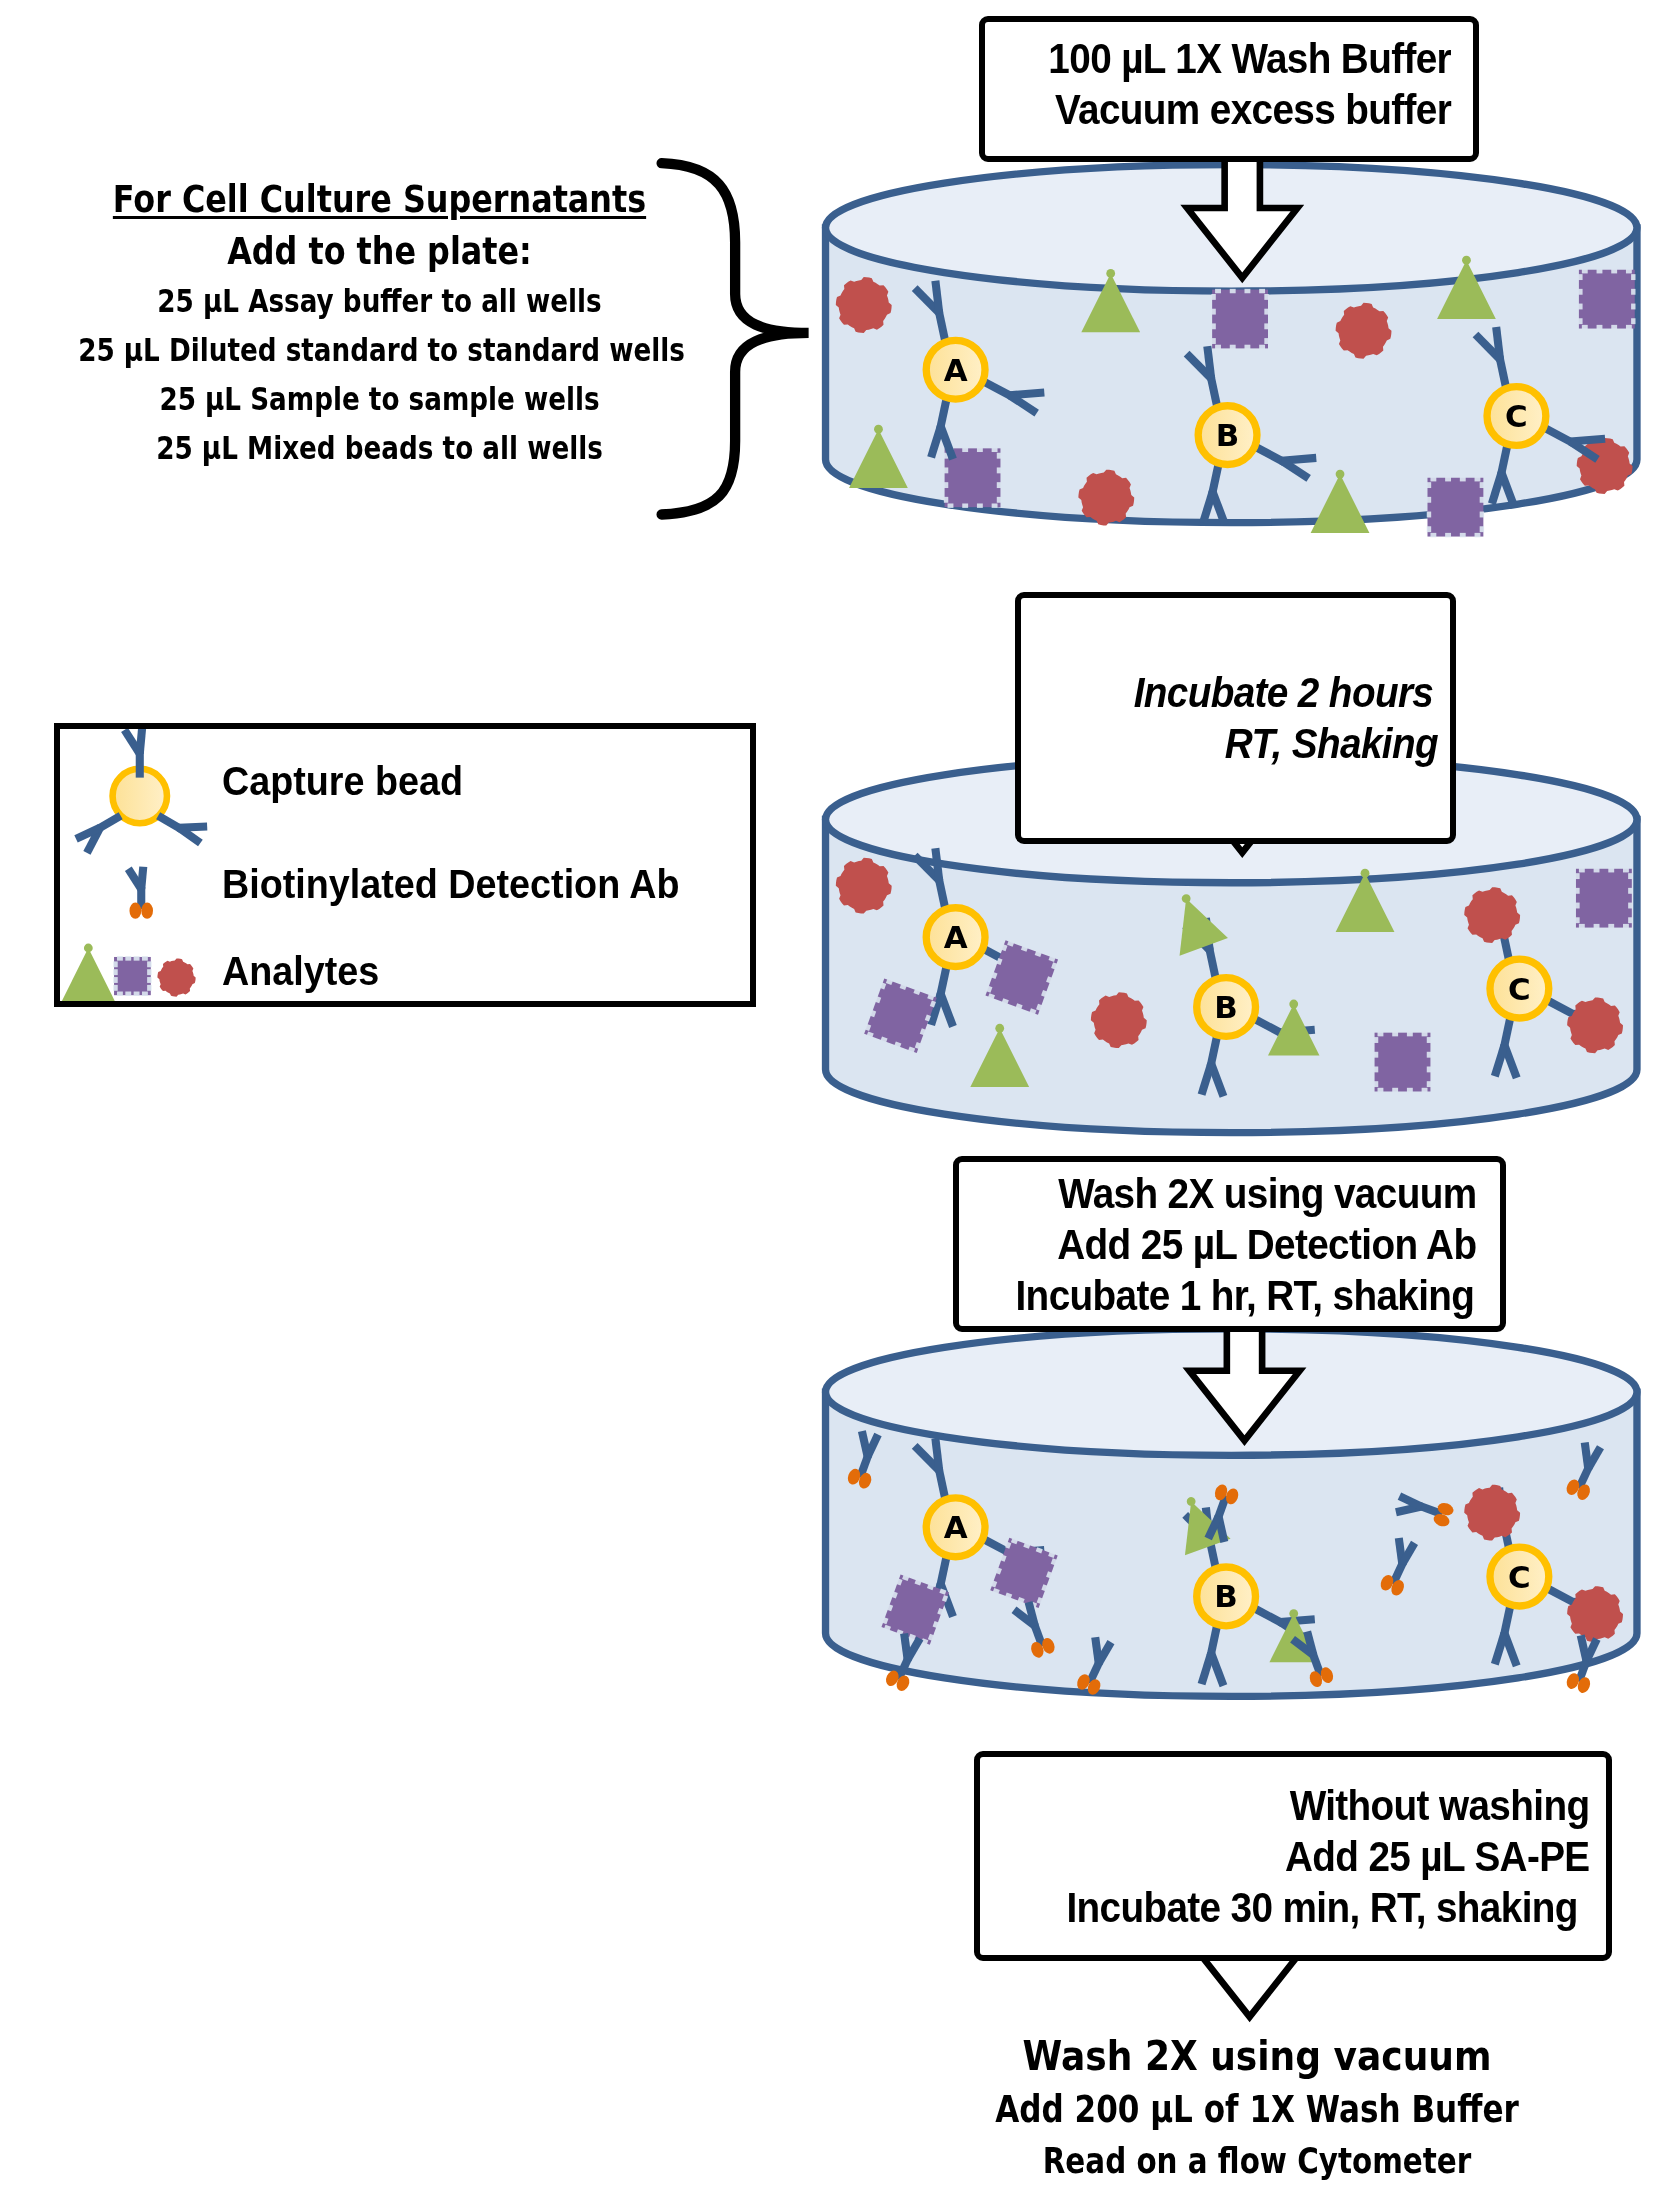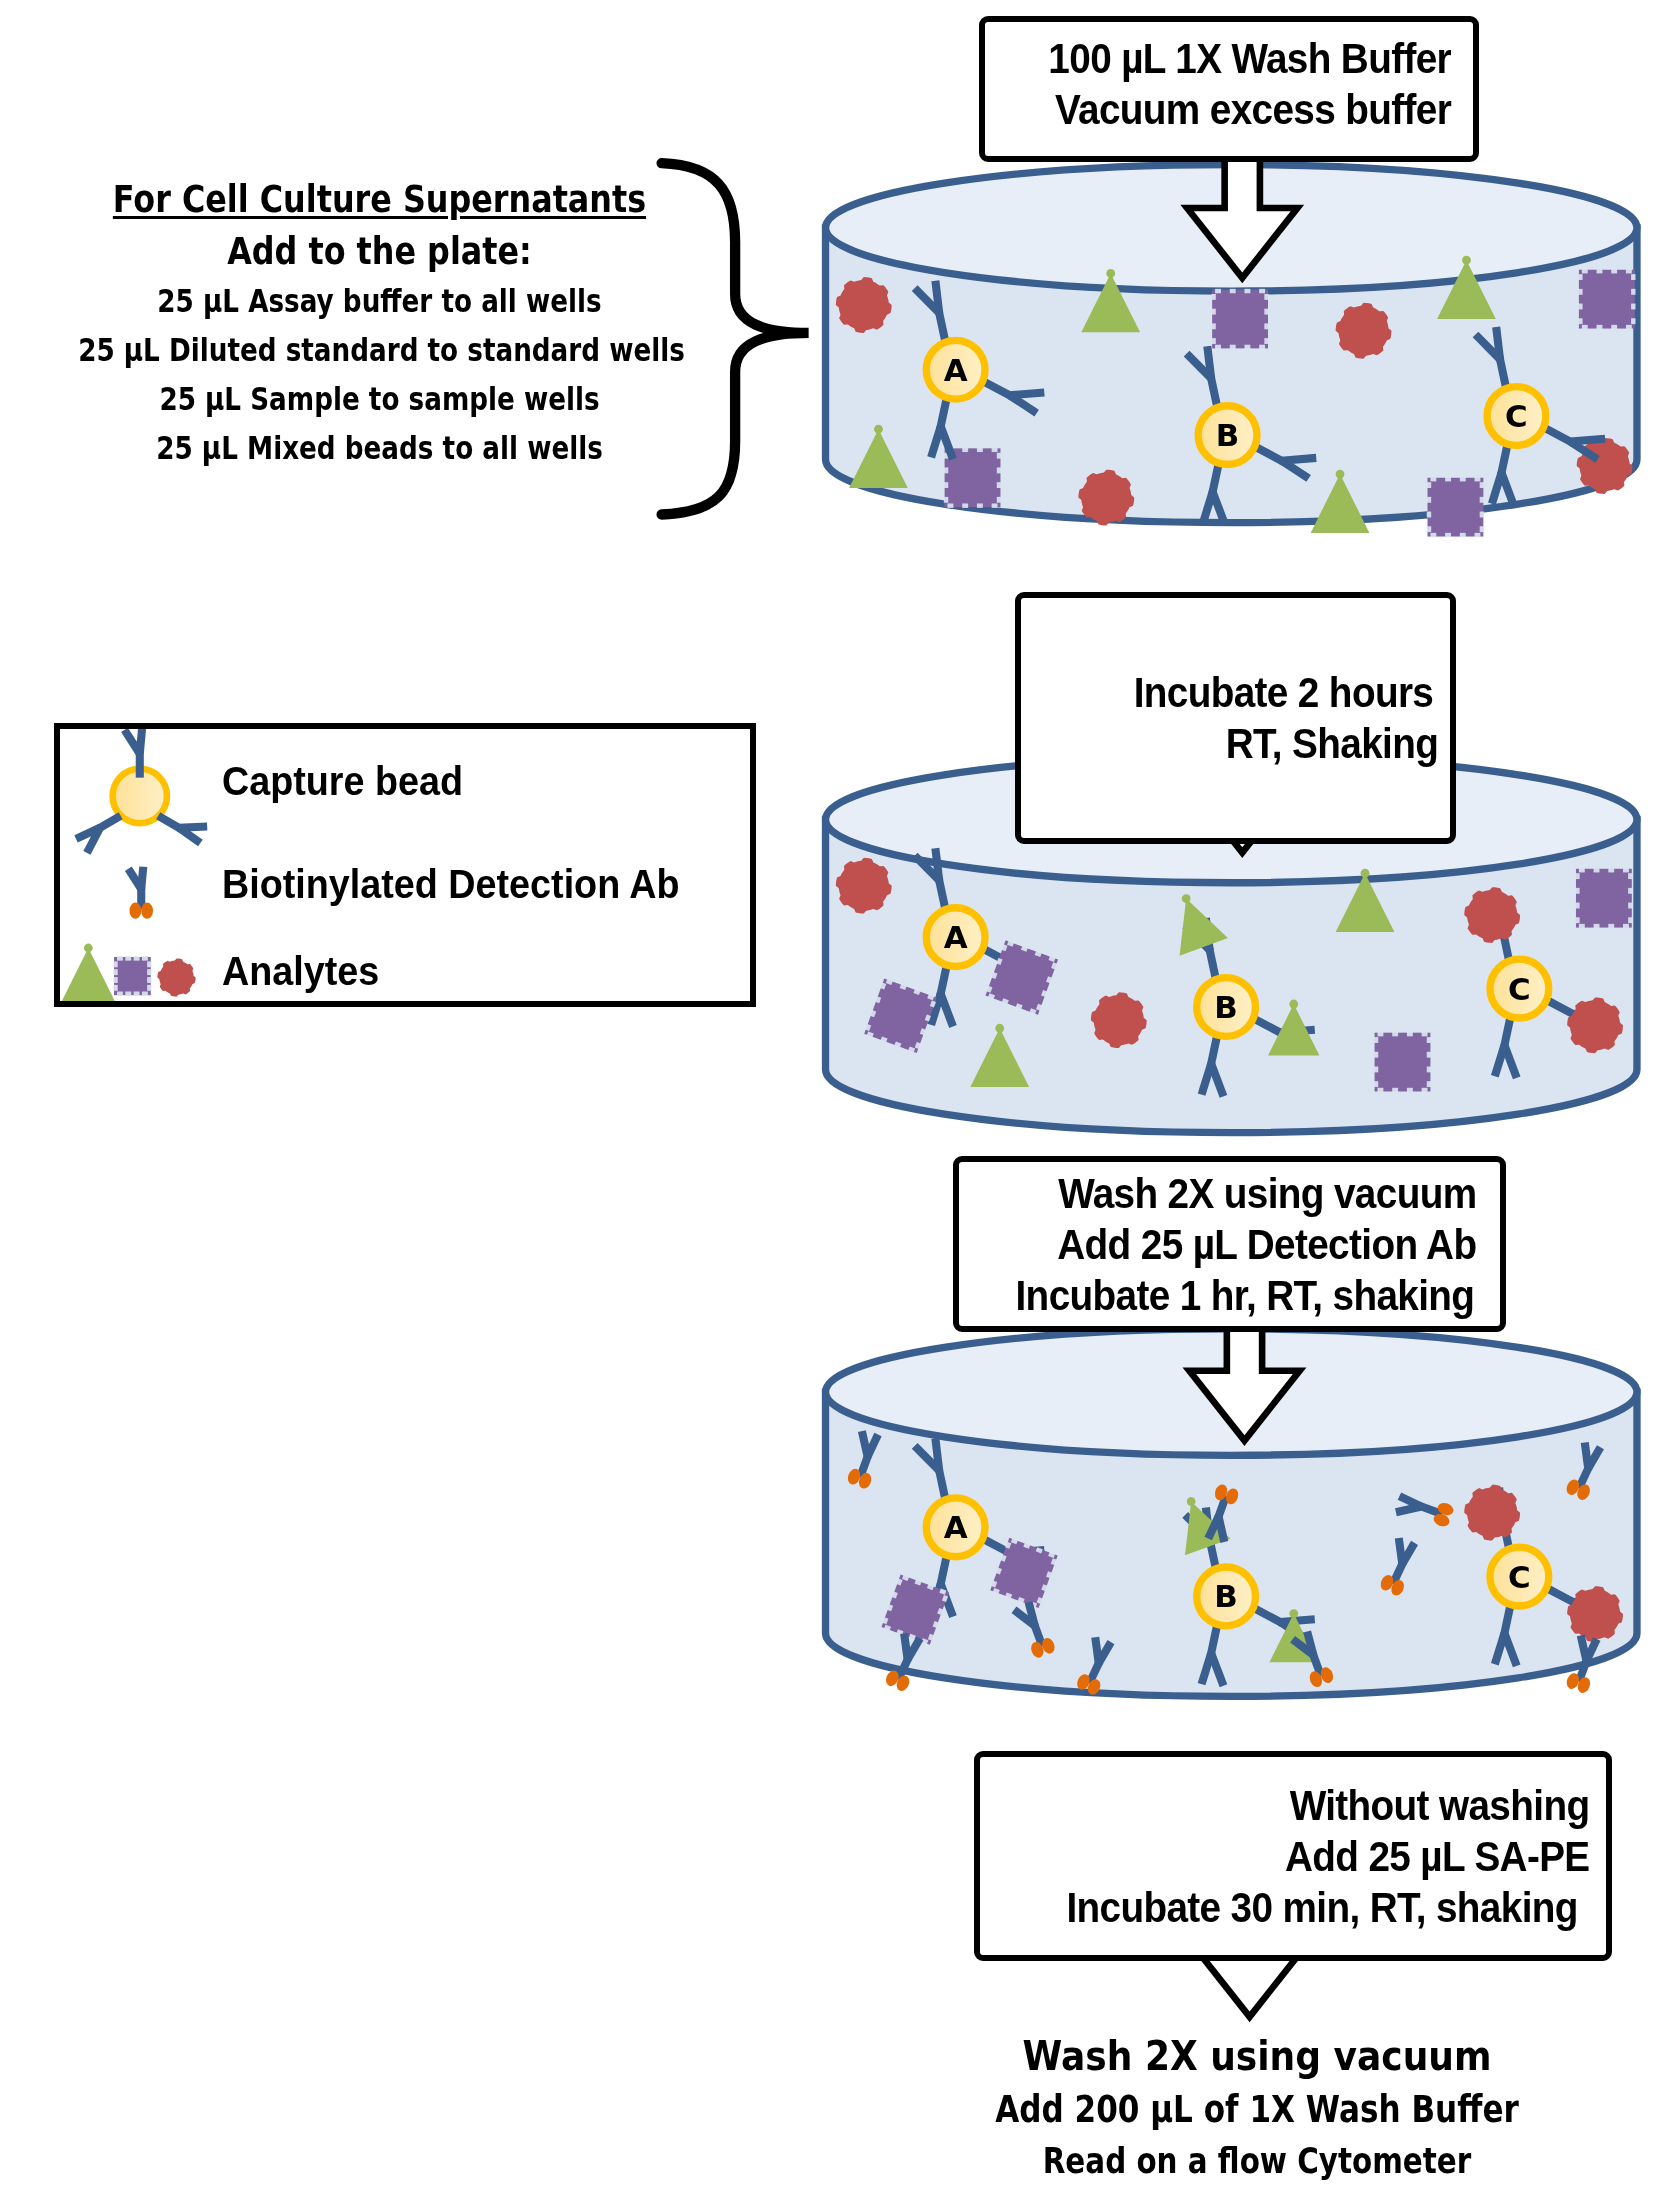--- a/index.html
+++ b/index.html
@@ -590,21 +590,21 @@
   <div class="item">25 µL Assay buffer to all wells</div>
   <div class="item">25 µL Diluted standard to standard wells</div>
   <div class="item">25 µL Sample to sample wells</div>
   <div class="item">25 µL Mixed beads to all wells</div>
 </div>
 
 <div class="box" style="left:979px; top:16px; width:500px; height:146px; padding-bottom:10.3px;">
   <div class="line">100 µL 1X Wash Buffer</div>
   <div class="line">Vacuum excess buffer</div>
 </div>
-<div class="box" style="left:1015px; top:592px; width:441px; height:252px;">
+<div class="box" style="left:1015px; top:592px; width:441px; height:252px;font-style:italic;">
   <div class="line">Incubate 2 hours</div>
   <div class="line">RT, Shaking</div>
 </div>
 <div class="box" style="left:953px; top:1156px; width:553px; height:176px;">
   <div class="line">Wash 2X using vacuum</div>
   <div class="line">Add 25 µL Detection Ab</div>
   <div class="line">Incubate 1 hr, RT, shaking</div>
 </div>
 <div class="box" style="left:974px; top:1751px; width:638px; height:210px;">
   <div class="line">Without washing</div>

